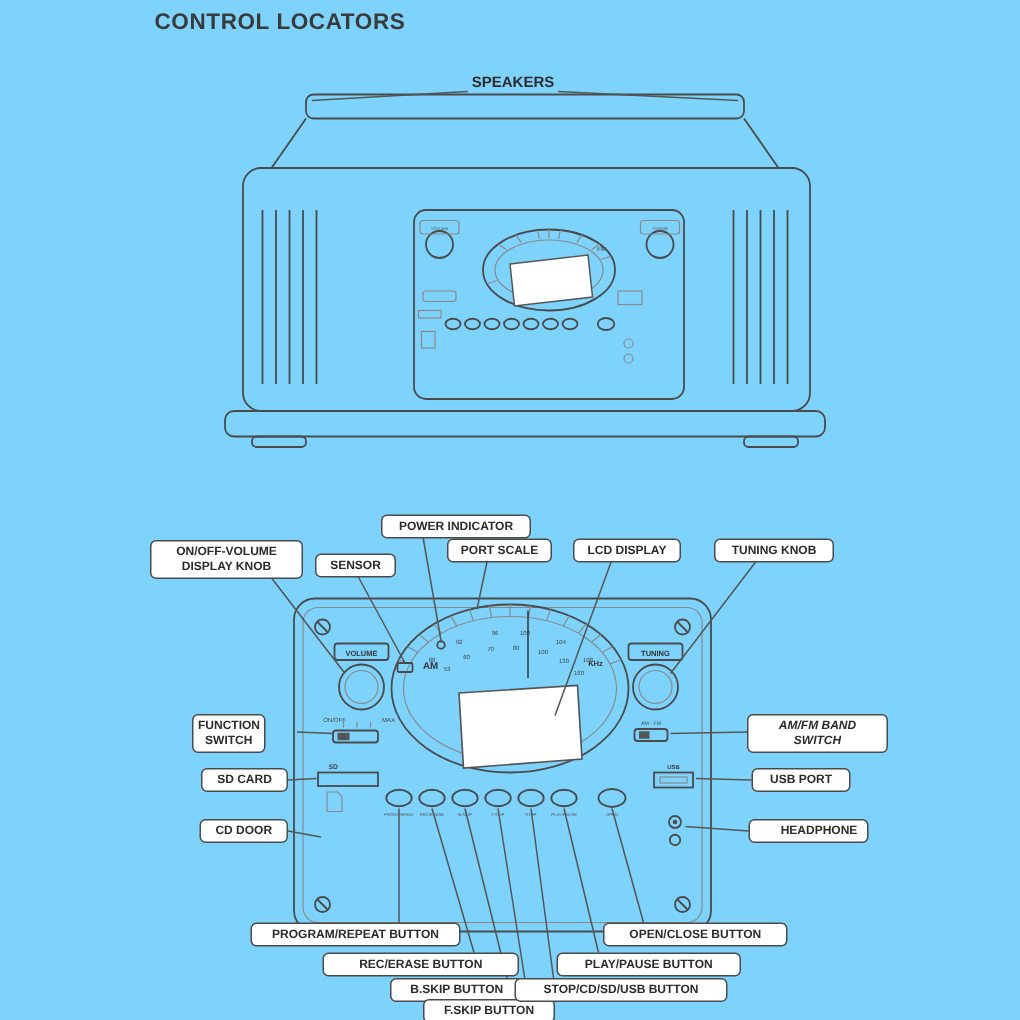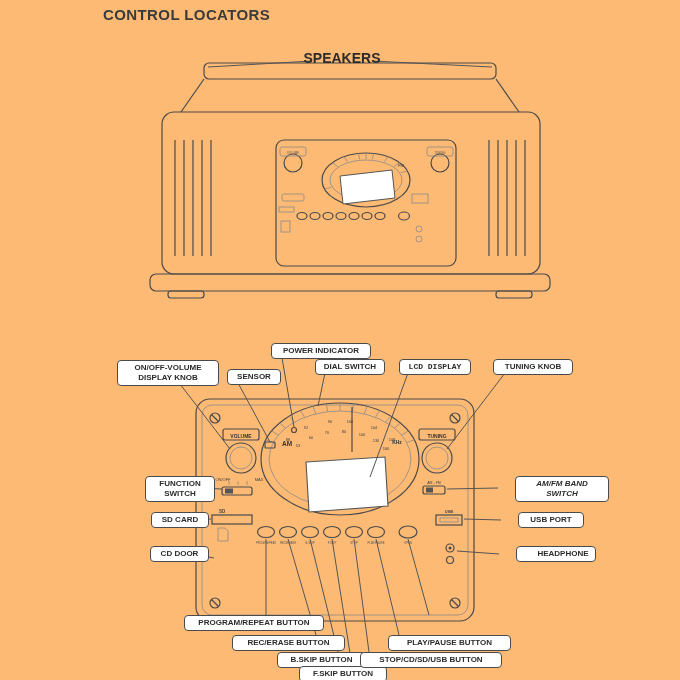--- a/index.html
+++ b/index.html
@@ -1,25 +1,25 @@
 <!DOCTYPE html>
 <html><head>
 <meta charset="utf-8">
 <style>
   * { margin:0; padding:0; box-sizing:border-box; }
   html,body { width:680px; height:680px; background:#ffffff; }
   body { font-family:"Liberation Sans", sans-serif; }
-  .page { position:relative; width:680px; height:680px; background:#fdba74; overflow:hidden; }
+  .page { position:relative; width:680px; height:680px; background:#7dd3fc; overflow:hidden; }
   .title { position:absolute; left:103px; top:6px; font-size:15px; font-weight:bold;
            letter-spacing:.4px; color:#3a3a3a; z-index:4; }
   .lbl { position:absolute; border:1.2px solid #4a4a4a; border-radius:4px; background:#fff;
          color:#2b2b2b; font-size:8px; font-weight:bold; text-align:center;
-         padding:2px 3px; line-height:1.25; z-index:3;margin-left:17px; }
+         padding:2px 3px; line-height:1.25; z-index:3; }
   .lbl span { display:block;text-align:center; }
-  .plain { position:absolute; color:#2b2b2b; font-size:14px; font-weight:bold;
+  .plain { position:absolute; color:#2b2b2b; font-size:10px; font-weight:bold;
            text-align:center; z-index:3; }
   svg.art { position:absolute; left:0; top:0; z-index:1; font-family:"Liberation Sans", sans-serif; }
   .ln { stroke:#4a4a4a; stroke-width:1.2; fill:none; }
   .thin { stroke:#8a8a8a; stroke-width:.8; fill:none; }
   .leader { stroke:#555; stroke-width:1; fill:none; }
   .t4 { font-size:4px; fill:#444; }
   .t3 { font-size:2.8px; fill:#555; }
 </style>
 </head>
 <body>
@@ -264,50 +264,51 @@
 
   <div class="lbl" style="left:254px; top:343px; width:100px;">POWER INDICATOR</div>
 
   <div class="lbl" style="left:100px; top:360px; width:102px;">
     <span>ON/OFF-VOLUME</span>
     <span>DISPLAY KNOB</span>
   </div>
 
   <div class="lbl" style="left:210px; top:369px; width:54px;">SENSOR</div>
 
-  <div class="lbl" style="left:298px; top:359px; width:70px;">DIAL SWITCH</div>
-
-  <div class="lbl" style="left:382px; top:359px; width:72px;font-family:Liberation Mono, monospace;">LCD DISPLAY</div>
+  <div class="lbl" style="left:298px; top:359px; width:70px;">PORT SCALE</div>
+
+  <div class="lbl" style="left:382px; top:359px; width:72px;">LCD DISPLAY</div>
 
   <div class="lbl" style="left:476px; top:359px; width:80px;">TUNING KNOB</div>
 
-  <div class="lbl" style="left:128px; top:476px; width:70px;">
+  <div class="lbl" style="left:128px; top:476px; width:49px;">
     <span>FUNCTION</span>
     <span>SWITCH</span>
   </div>
 
   <div class="lbl" style="left:498px; top:476px; width:94px;font-style:italic;">
     <span>AM/FM BAND</span>
     <span>SWITCH</span>
   </div>
 
   <div class="lbl" style="left:134px; top:512px; width:58px;">SD CARD</div>
 
   <div class="lbl" style="left:501px; top:512px; width:66px;">USB PORT</div>
 
   <div class="lbl" style="left:133px; top:546px; width:59px;">CD DOOR</div>
 
   <div class="lbl" style="left:499px; top:546px; width:80px;padding-left:17px;">HEADPHONE</div>
 
   <div class="lbl" style="left:167px; top:615px; width:140px;">PROGRAM/REPEAT BUTTON</div>
 
-  <div class="lbl" style="left:215px; top:635px; width:113px;">REC/ERASE BUTTON</div>
+  <div class="lbl" style="left:215px; top:635px; width:131px;">REC/ERASE BUTTON</div>
 
   <div class="lbl" style="left:260px; top:652px; width:89px;">B.SKIP BUTTON</div>
 
   <div class="lbl" style="left:282px; top:666px; width:88px;">F.SKIP BUTTON</div>
 
+  <div class="lbl" style="left:402px; top:615px; width:123px;">OPEN/CLOSE BUTTON</div>
 
   <div class="lbl" style="left:343px; top:652px; width:142px;">STOP/CD/SD/USB BUTTON</div>
 
   <div class="lbl" style="left:371px; top:635px; width:123px;">PLAY/PAUSE BUTTON</div>
 
 </div>
 
 </body></html>

